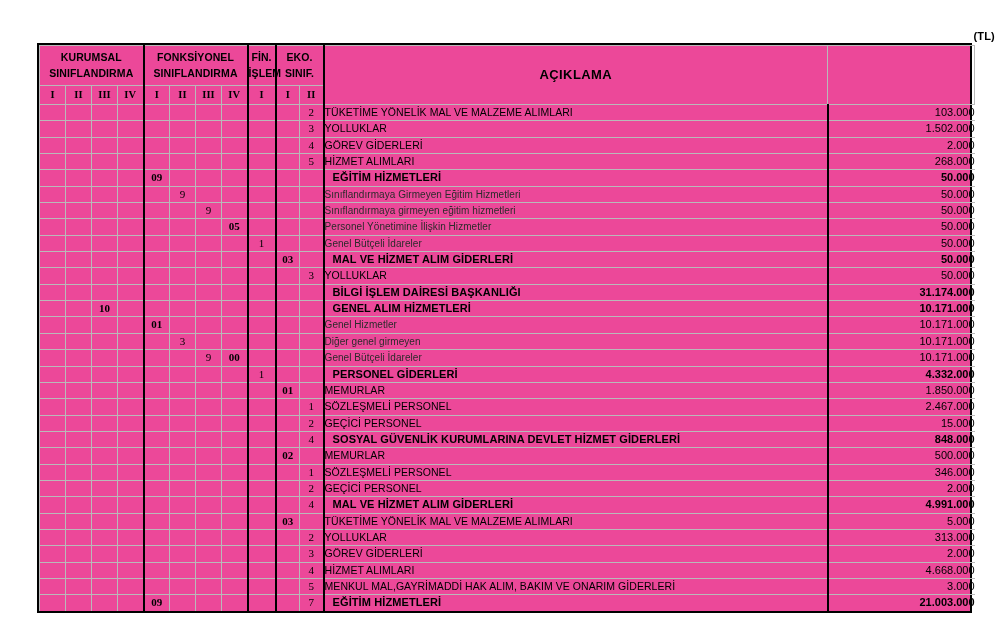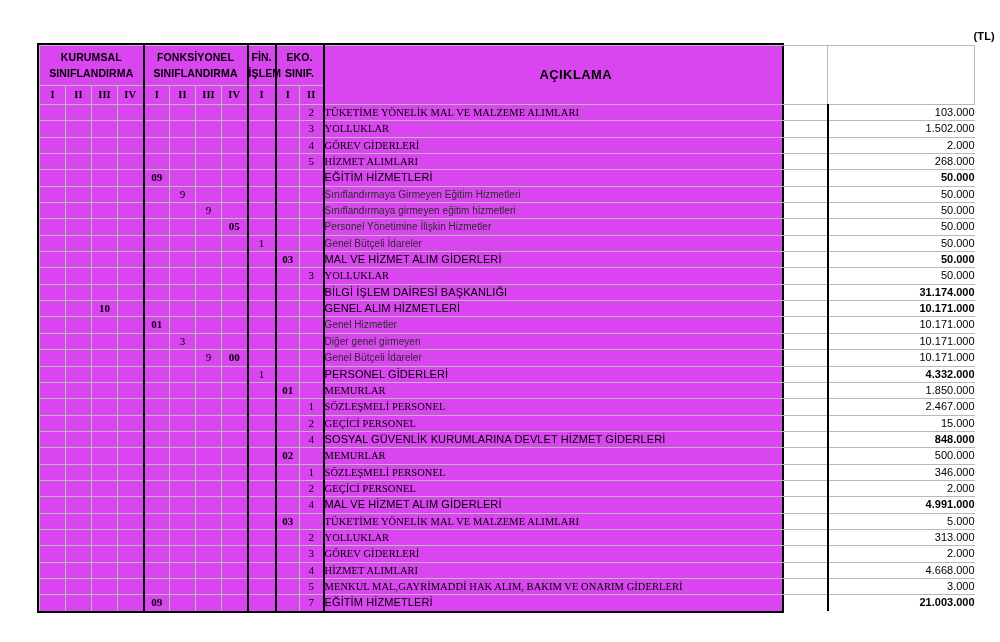--- a/index.html
+++ b/index.html
@@ -13,24 +13,24 @@
 
   
   .tl-note{
     position:absolute;right:29px;top:30px;
     font-size:11px;font-weight:bold;letter-spacing:.2px;
   }
 
   
   .tbl-wrap{
     position:absolute;left:37px;top:43px;
-    width:747px;
+    width:935px;
     border:2px solid #000;
     box-sizing:border-box;
-    background:#d946ef;
+    background:#ec4899;
   }
   table.budget{
     border-collapse:collapse;
     width:100%;
     table-layout:fixed;
   }
   table.budget td,table.budget th{
     padding:0;margin:0;
     border:0.5px solid #b9b9b9;
     box-sizing:border-box;
@@ -84,22 +84,22 @@
   td.amt{
     text-align:right;
     padding-right:4px;
     font-size:11px;
     line-height:15.35px;
     white-space:nowrap;
     border-right:0 !important;
   }
 
   
-  .t-caps{font-size:10.5px;font-weight:normal;letter-spacing:.05px;font-family:Liberation Serif, serif;}
-  .t-bold{font-size:11px;font-weight:normal;letter-spacing:.1px;}
+  .t-caps{font-size:10.5px;font-weight:normal;letter-spacing:.05px;}
+  .t-bold{font-size:11px;font-weight:bold;letter-spacing:.1px;margin-left:8px;}
   .t-mixed{font-size:10px;font-weight:normal;color:#2b2b2b;letter-spacing:.05px;text-align:right;}
   .a-norm{font-weight:normal;font-size:11px;margin-top:8px;}
   .a-bold{font-weight:bold;font-size:11px;}
 
   tbody tr:first-child td{border-top:1px solid #000;}
   tbody tr:last-child td{border-bottom:0;}
 </style>
 </head>
 <body>
 

